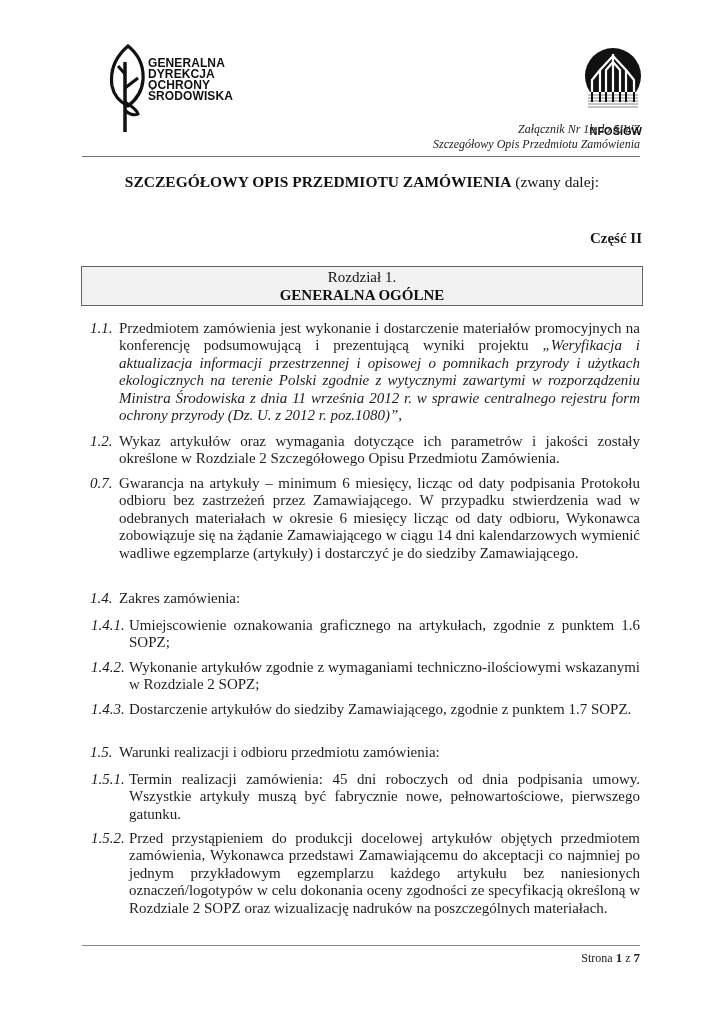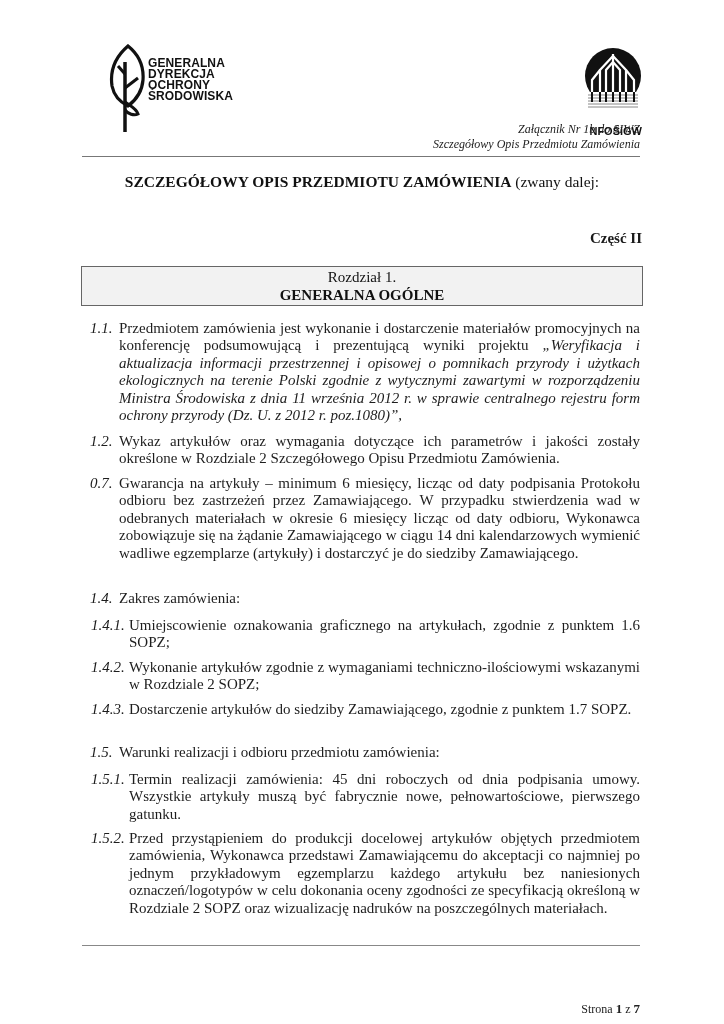--- a/index.html
+++ b/index.html
@@ -32,21 +32,21 @@
     .para { position: absolute; left: 0; width: 724px; font-size: 15px; line-height: 17.4px; color: #1d1d1d; }
     .para .num { position: absolute; font-style: italic; }
     .para .txt { position: absolute; text-align: justify; }
     .lvl1 .num { left: 90px; }
     .lvl1 .txt { left: 119px; width: 521px; }
     .lvl2 .num { left: 91px; }
     .lvl2 .txt { left: 129px; width: 511px; text-indent: 0; }
     .it { font-style: italic; }
 
     .ftr-line { left: 82px; top: 945px; width: 558px; border-top: 1.5px solid #888; }
-    .ftr { right: 84px; top: 1001px; font-size: 12px; color: #222; }
+    .ftr { right: 84px; top: 950px; font-size: 12px; color: #222; }
     .ftr b { font-weight: bold; font-size: 13px; }
   </style>
 </head>
 <body>
 
 <div class="abs gdos-logo">
   <svg width="40" height="92" viewBox="0 0 40 92">
     <path d="M20 2 C6 14 2 28 4 42 C6 52 12 58 20 62 C28 56 34 48 35 36 C36 22 30 10 20 2 Z" fill="none" stroke="#111" stroke-width="3.2"></path>
     <path d="M17 18 L17 88" stroke="#111" stroke-width="3.5" fill="none"></path>
     <path d="M10 22 L17 30" stroke="#111" stroke-width="3" fill="none"></path>

